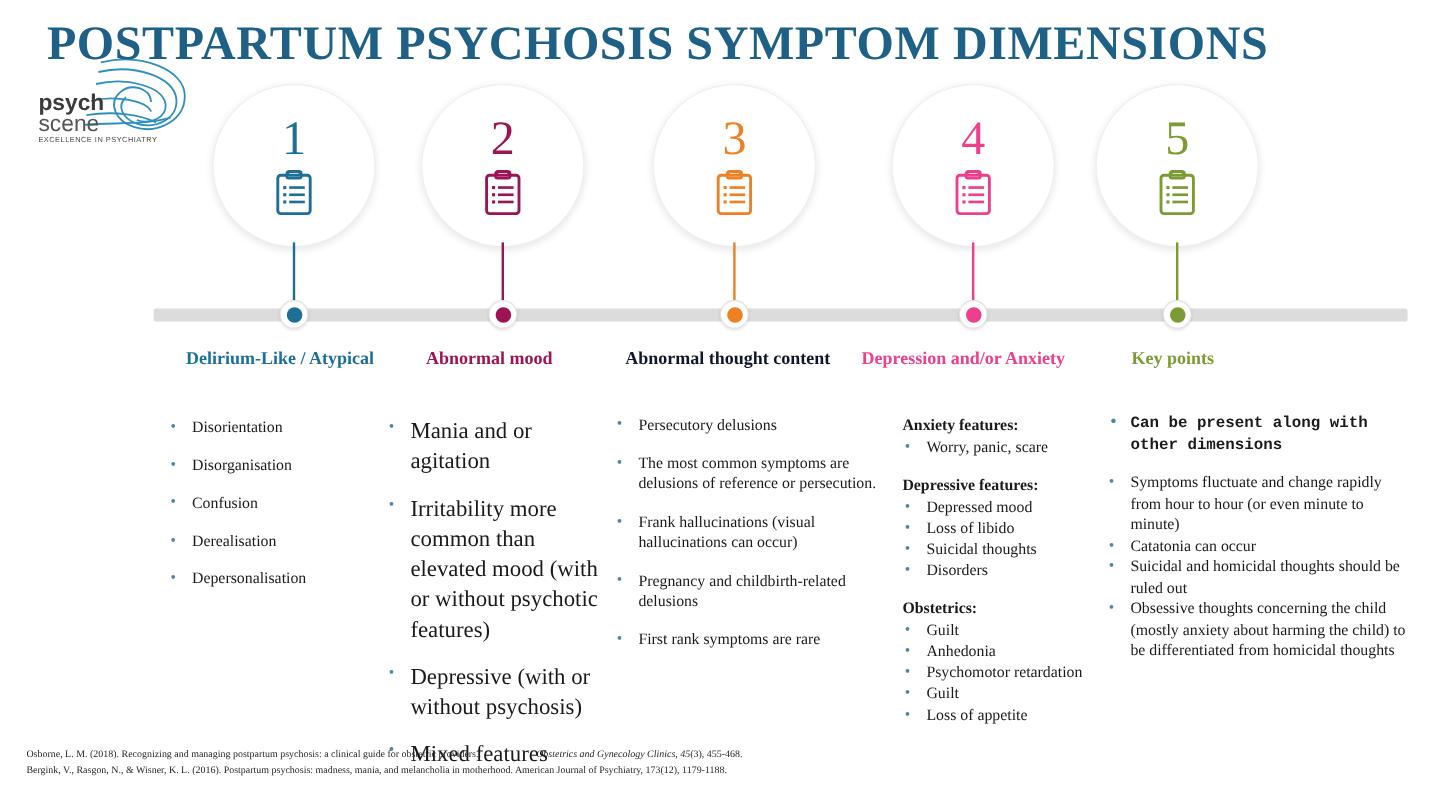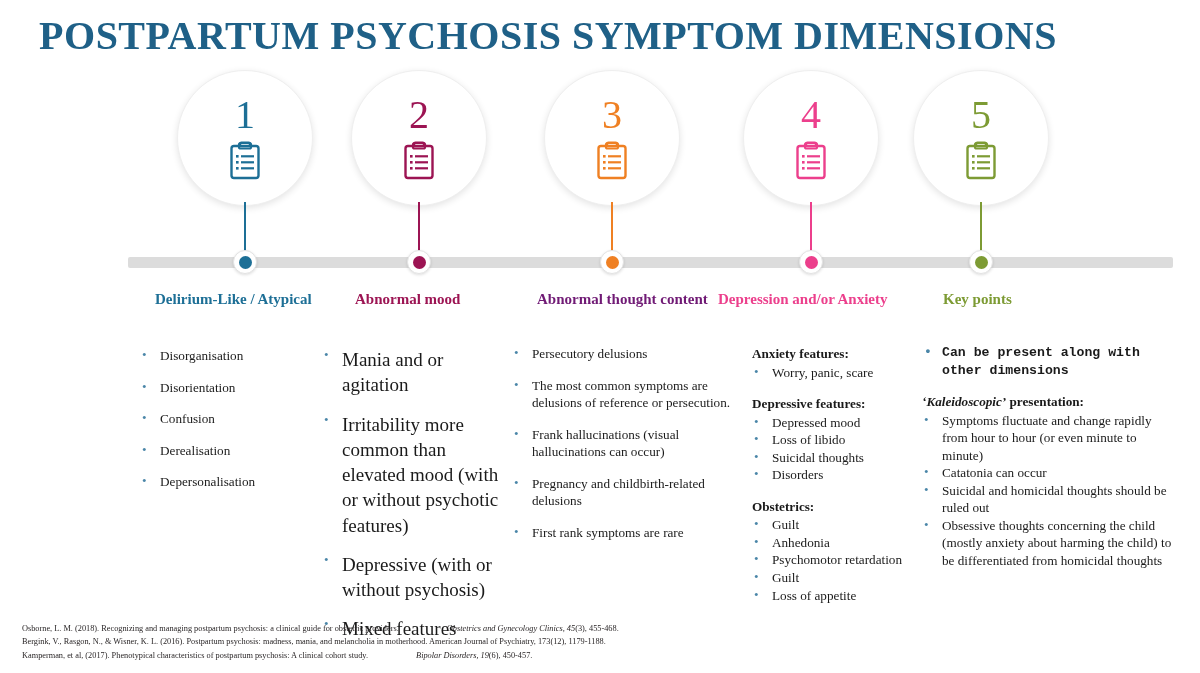--- a/index.html
+++ b/index.html
@@ -96,20 +96,35 @@
     font-family: "Liberation Serif", serif;
     font-size: 8.3px; color: #231f20; line-height: 1.62;
   }
   .cites i { font-style: italic; padding-left: 46px; }
 </style>
 </head>
 <body>
 
 <div class="page">
 
+  <div class="logo">
+    <svg width="140" height="78" viewBox="0 0 140 78">
+      <g fill="none" stroke="#2d8fc0" stroke-width="1.5">
+        <path d="M58 8 C92 0 128 14 128 36 C128 56 106 68 86 62 C70 57 64 42 74 33 C83 25 99 29 100 41"></path>
+        <path d="M56 16 C86 9 120 20 121 39 C122 55 104 64 88 59 C76 55 71 44 79 37"></path>
+        <path d="M54 26 C80 20 110 28 112 43 C113 54 99 60 88 56"></path>
+        <path d="M50 40 C70 35 96 40 100 49"></path>
+        <path d="M46 52 C70 48 92 52 104 58"></path>
+        <path d="M44 60 C72 58 96 60 116 54"></path>
+      </g>
+      <text x="6" y="48" font-family="Liberation Sans, sans-serif" font-size="19" font-weight="bold" fill="#3c3c3c">psych</text>
+      <text x="6" y="65" font-family="Liberation Sans, sans-serif" font-size="19" fill="#555">scene</text>
+      <text x="6" y="74" font-family="Liberation Sans, sans-serif" font-size="6.2" letter-spacing="0.4" fill="#4a4a4a">EXCELLENCE IN PSYCHIATRY</text>
+    </svg>
+  </div>
 
   <div class="title">POSTPARTUM PSYCHOSIS SYMPTOM DIMENSIONS</div>
 
   <div class="timeline-bar"></div>
 
   <div id="nodes">
       <div class="circle" style="left: 177px; top: 70px;">
         <div class="circ-num" style="color:#1d6f96">1</div>
         <svg class="circ-icon" viewBox="0 0 34 40">
     <rect x="3.5" y="5" width="27" height="32" rx="2.5" fill="none" stroke="#1d6f96" stroke-width="2.4"></rect>
@@ -207,31 +222,31 @@
       </div>
       <div class="stem" style="left: 980px; top: 202px; height: 60px; background: rgb(125, 155, 52);"></div>
       <div class="dot-outer" style="left: 969px; top: 250px;">
         <div class="dot-inner" style="background:#7d9b34"></div>
       </div>
     </div>
 
   <div id="headings">
       <div class="col-head" style="left: 155px; top: 291px; color: rgb(29, 111, 150);">Delirium-Like / Atypical</div>
       <div class="col-head" style="left: 355px; top: 291px; color: rgb(156, 20, 83);">Abnormal mood</div>
-      <div class="col-head" style="left: 521px; top: 291px; color: #701a75; margin-left: 16px;">Abnormal thought content</div>
+      <div class="col-head" style="left: 521px; top: 291px; color: #0f172a;">Abnormal thought content</div>
       <div class="col-head" style="left: 718px; top: 291px; color: rgb(236, 63, 140);">Depression and/or Anxiety</div>
       <div class="col-head" style="left: 943px; top: 291px; color: rgb(125, 155, 52);">Key points</div>
     </div>
 
   <div id="bodies">
       <div class="col-body" style="left: 140px; top: 347px; width: 190px; font-size: 13.2px;">
         <div class="sub-block">
           <ul class="bl spaced">
+            <li>Disorientation</li>
             <li>Disorganisation</li>
-            <li>Disorientation</li>
             <li>Confusion</li>
             <li>Derealisation</li>
             <li>Depersonalisation</li>
           </ul>
         </div>
       </div>
       <div class="col-body" style="left: 322px; top: 347px; width: 185px; font-size: 19px;">
         <div class="sub-block">
           <ul class="bl spaced">
             <li>Mania and or agitation</li>
@@ -279,30 +294,28 @@
           </ul>
         </div>
       </div>
       <div class="col-body" style="left: 922px; top: 344px; width: 250px; font-size: 13.2px;">
         <div class="sub-block">
           <ul class="bl tight">
             <li class="bold-li">Can be present along with other dimensions</li>
           </ul>
         </div>
         <div class="sub-block">
-          <div class="sub-head kal-head"><i>‘Kaleidoscopic’</i> presentation:</div>
           <ul class="bl tight">
             <li>Symptoms fluctuate and change rapidly from hour to hour (or even minute to minute)</li>
             <li>Catatonia can occur</li>
             <li>Suicidal and homicidal thoughts should be ruled out</li>
             <li>Obsessive thoughts concerning the child (mostly anxiety about harming the child) to be differentiated from homicidal thoughts</li>
           </ul>
         </div>
       </div>
     </div>
 
   <div class="cites" id="cites">
       <div>Osborne, L. M. (2018). Recognizing and managing postpartum psychosis: a clinical guide for obstetric providers. <i>Obstetrics and Gynecology Clinics, 45</i>(3), 455-468.</div>
       <div>Bergink, V., Rasgon, N., &amp; Wisner, K. L. (2016). Postpartum psychosis: madness, mania, and melancholia in motherhood. American Journal of Psychiatry, 173(12), 1179-1188.</div>
-      <div>Kamperman, et al, (2017). Phenotypical characteristics of postpartum psychosis: A clinical cohort study. <i>Bipolar Disorders, 19</i>(6), 450-457.</div>
     </div>
 
 </div>
 
 </body></html>

